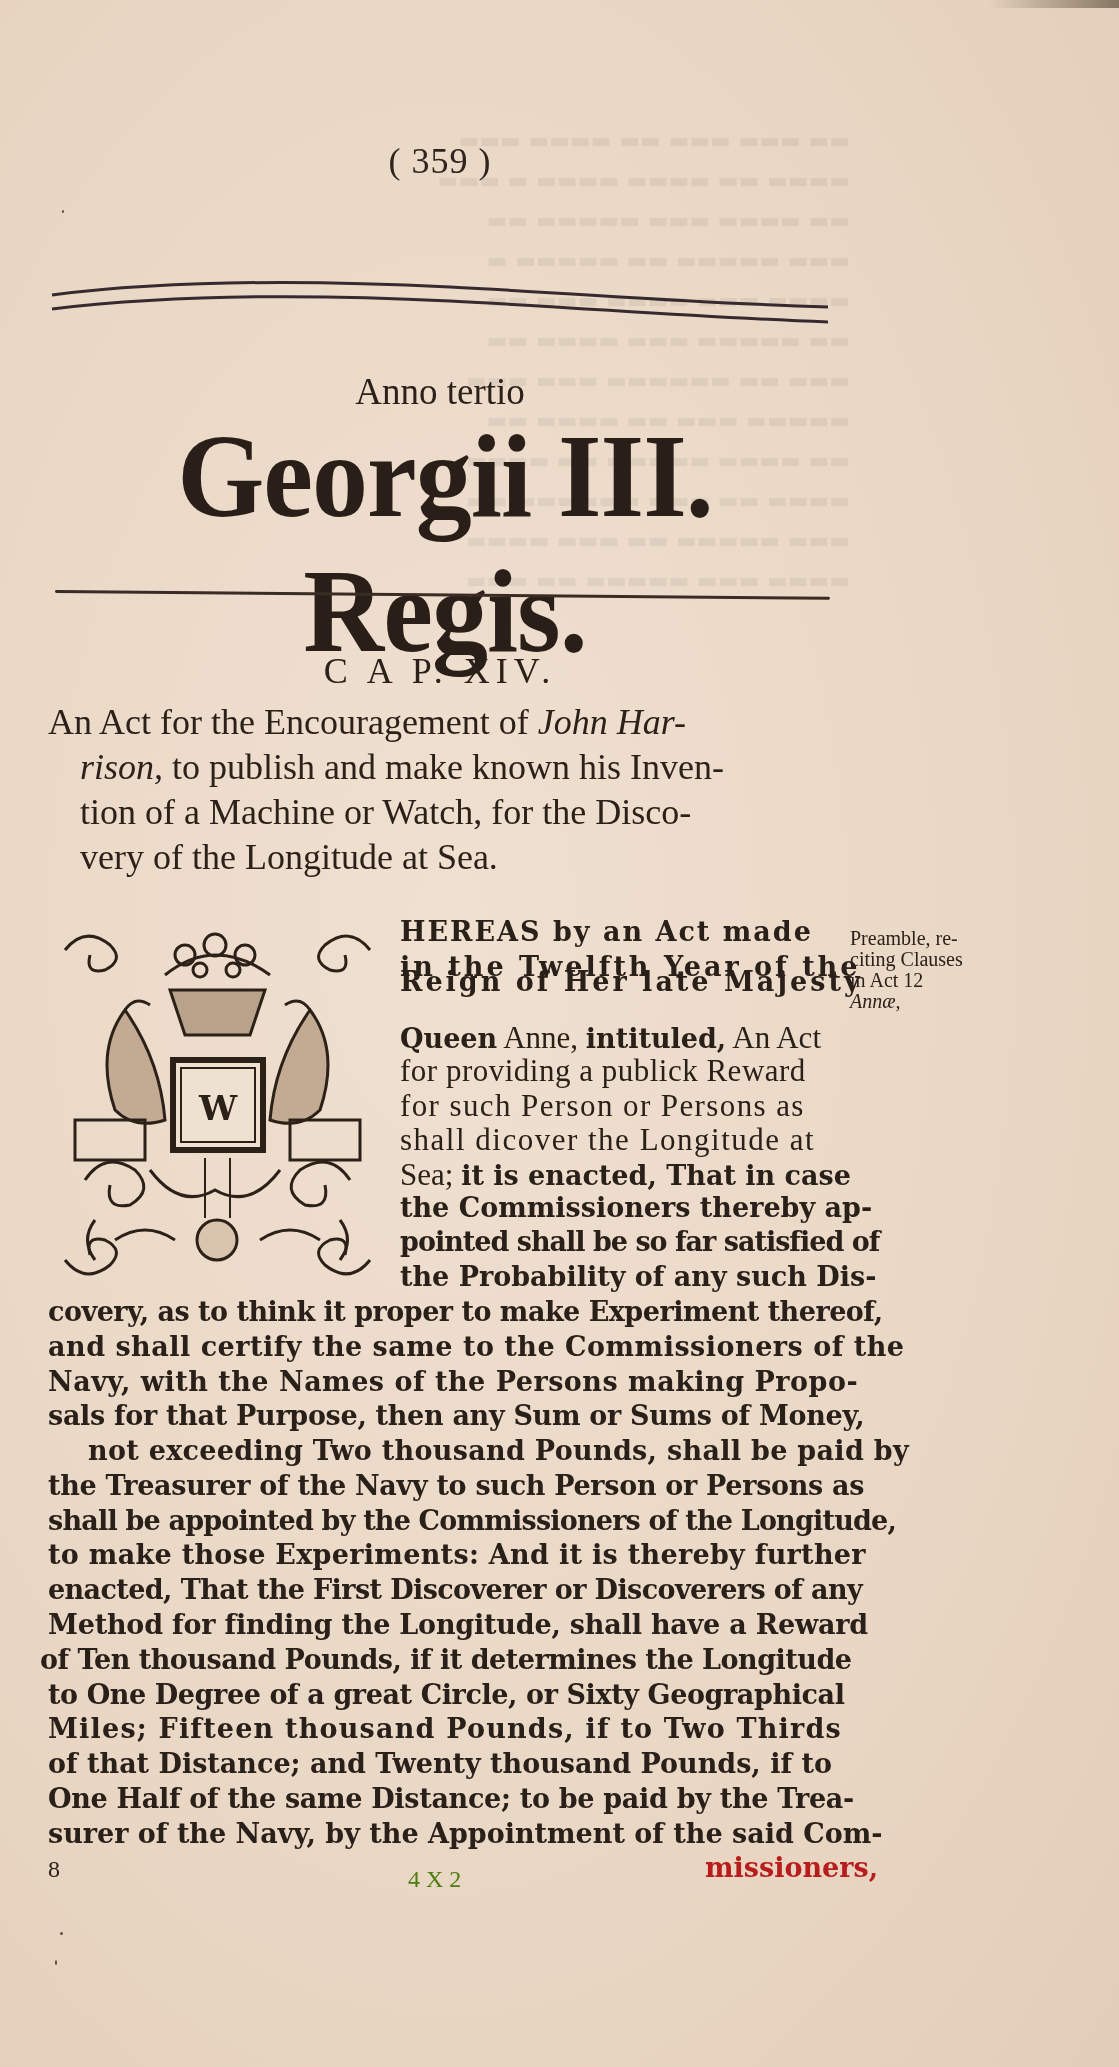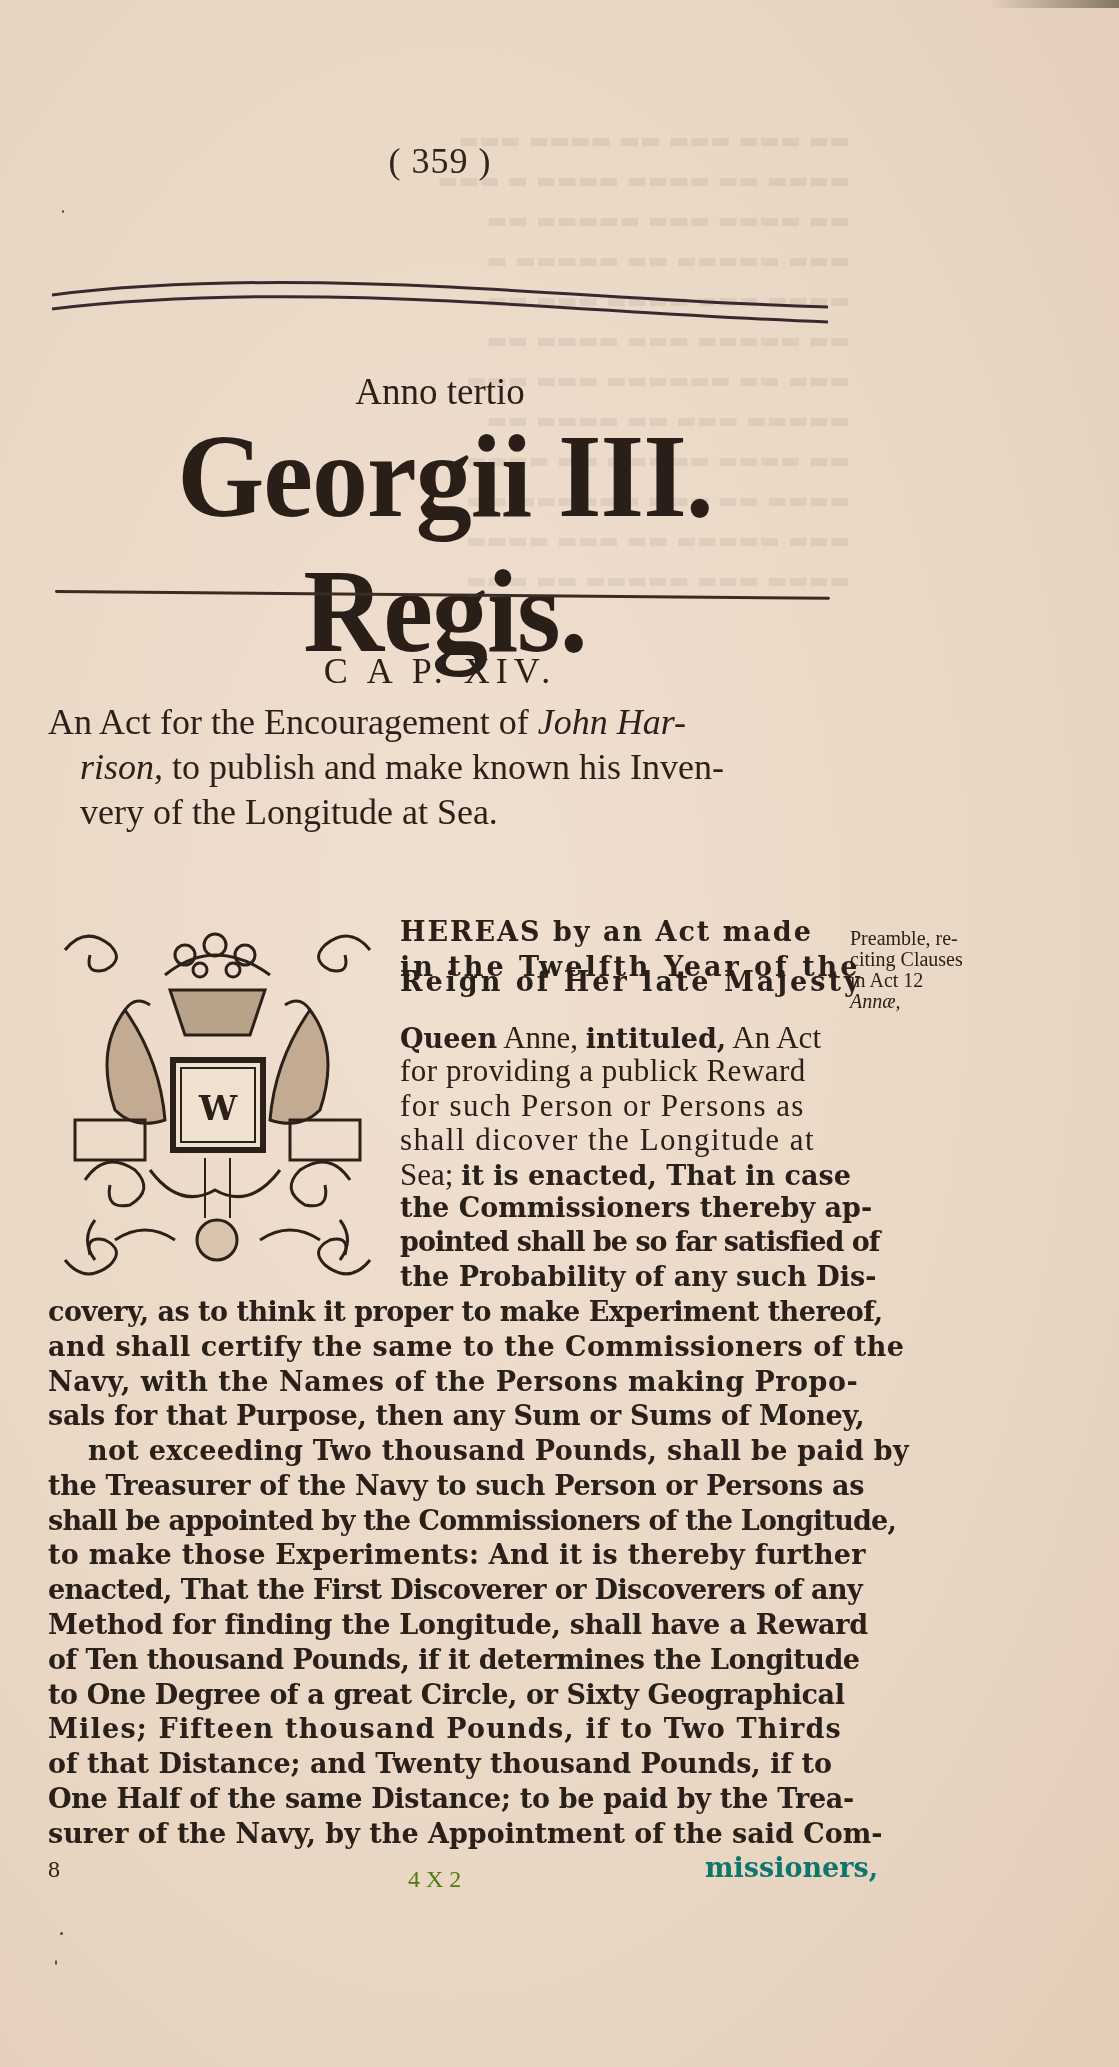--- a/index.html
+++ b/index.html
@@ -66,21 +66,21 @@
   }
   .marginal i { font-style: italic; }
   .sig {
     position: absolute; left: 48px; top: 1856px; font-size: 24px; color: #2b211a;
   }
   .sig2 {
     position: absolute; left: 408px; top: 1866px; font-size: 24px; color: #4d7c0f;
   }
   .catch {
     position: absolute; left: 705px; top: 1852px; font-family: "DejaVu Serif", serif;
-    font-weight: bold; font-size: 27px; color: #0f766e;
+    font-weight: bold; font-size: 27px; color: #b91c1c;
   }
   .speck { position: absolute; background: #5a4a3c; border-radius: 50%; }
 </style>
 </head>
 <body>
 
 <div class="page-edge"></div>
 
 <div class="ghost">
   ▬▬ ▬▬▬ ▬▬▬ ▬▬ ▬▬▬▬ ▬▬▬<br>▬▬▬▬ ▬▬ ▬▬▬▬ ▬▬▬▬ ▬ ▬▬▬<br>▬▬ ▬▬▬▬ ▬▬▬ ▬▬▬▬▬ ▬▬<br>▬▬▬ ▬▬▬▬▬ ▬▬ ▬▬▬▬▬ ▬<br>▬▬▬▬ ▬▬▬ ▬▬▬▬ ▬▬▬ ▬▬<br>▬▬ ▬▬▬▬▬ ▬▬▬ ▬▬▬▬ ▬▬<br>▬▬▬ ▬▬ ▬▬▬▬▬▬ ▬▬▬ ▬▬▬<br>▬▬▬▬▬ ▬▬▬ ▬▬ ▬▬▬▬ ▬▬<br>▬▬ ▬▬▬▬ ▬▬▬▬▬ ▬▬ ▬▬▬▬<br>▬▬▬▬ ▬▬ ▬▬▬ ▬▬▬▬▬▬ ▬▬<br>▬▬▬ ▬▬▬▬▬ ▬▬ ▬▬▬ ▬▬▬▬<br>▬▬▬▬ ▬▬▬ ▬▬▬▬▬ ▬▬ ▬▬▬
@@ -95,20 +95,21 @@
 
 <div class="anno">Anno tertio</div>
 <div class="reign">Georgii III. Regis.</div>
 <div class="rule2"></div>
 
 <div class="cap">C A P.  XIV.</div>
 
 <div class="act-title">
   <span class="line"><span>An Act for the Encouragement of </span><i>John Har-</i></span>
   <span class="line indent"><i>rison,</i><span> to publish and make known his Inven-</span></span>
+  <span class="line indent">tion of a Machine or Watch, for the Disco-</span>
   <span class="line indent">very of the Longitude at Sea.</span>
 </div>
 
 <svg class="initial" viewBox="0 0 325 372">
   <rect x="0" y="0" width="325" height="372" fill="none"></rect>
   <g stroke="#2c2119" stroke-width="3" fill="none">
 
     <path d="M10,30 q20,-25 45,-5 q15,15 -5,25 q-20,5 -15,-15"></path>
     <path d="M315,30 q-20,-25 -45,-5 q-15,15 5,25 q20,5 15,-15"></path>
     <path d="M10,340 q20,25 45,5 q15,-15 -5,-25 q-20,-5 -15,15"></path>
@@ -160,21 +161,21 @@
   <span class="body-line" style="left:48px;top:1296px;letter-spacing:-0.5px;">covery, as to think it proper to make Experiment thereof,</span>
   <span class="body-line" style="left:48px;top:1331px;letter-spacing:0.5px;">and shall certify the same to the Commissioners of the</span>
   <span class="body-line" style="left:48px;top:1366px;letter-spacing:0.5px;">Navy, with the Names of the Persons making Propo-</span>
   <span class="body-line" style="left:48px;top:1400px;letter-spacing:-0.3px;">sals for that Purpose, then any Sum or Sums of Money,</span>
   <span class="body-line" style="left:48px;top:1435px;letter-spacing:0.3px;margin-left:40px;">not exceeding Two thousand Pounds, shall be paid by</span>
   <span class="body-line" style="left:48px;top:1470px;letter-spacing:-0.3px;">the Treasurer of the Navy to such Person or Persons as</span>
   <span class="body-line" style="left:48px;top:1505px;letter-spacing:-0.8px;">shall be appointed by the Commissioners of the Longitude,</span>
   <span class="body-line" style="left:48px;top:1539px;letter-spacing:0.3px;">to make those Experiments: And it is thereby further</span>
   <span class="body-line" style="left:48px;top:1574px;letter-spacing:-0.6px;">enacted, That the First Discoverer or Discoverers of any</span>
   <span class="body-line" style="left:48px;top:1609px;letter-spacing:-0.2px;">Method for finding the Longitude, shall have a Reward</span>
-  <span class="body-line" style="left:48px;top:1644px;letter-spacing:-0.5px;text-align:center;">of Ten thousand Pounds, if it determines the Longitude</span>
+  <span class="body-line" style="left:40px;top:1644px;letter-spacing:-0.5px;text-align:center;">of Ten thousand Pounds, if it determines the Longitude</span>
   <span class="body-line" style="left:48px;top:1679px;letter-spacing:-0.4px;">to One Degree of a great Circle, or Sixty Geographical</span>
   <span class="body-line" style="left:48px;top:1713px;letter-spacing:1.2px;">Miles; Fifteen thousand Pounds, if to Two Thirds</span>
   <span class="body-line" style="left:48px;top:1748px;letter-spacing:0px;">of that Distance; and Twenty thousand Pounds, if to</span>
   <span class="body-line" style="left:48px;top:1783px;letter-spacing:-0.3px;">One Half of the same Distance; to be paid by the Trea-</span>
   <span class="body-line" style="left:48px;top:1818px;letter-spacing:0px;">surer of the Navy, by the Appointment of the said Com-</span>
 </div>
 
 <div class="marginal">
   <div>Preamble, re-</div>
   <div>citing Clauses</div>

